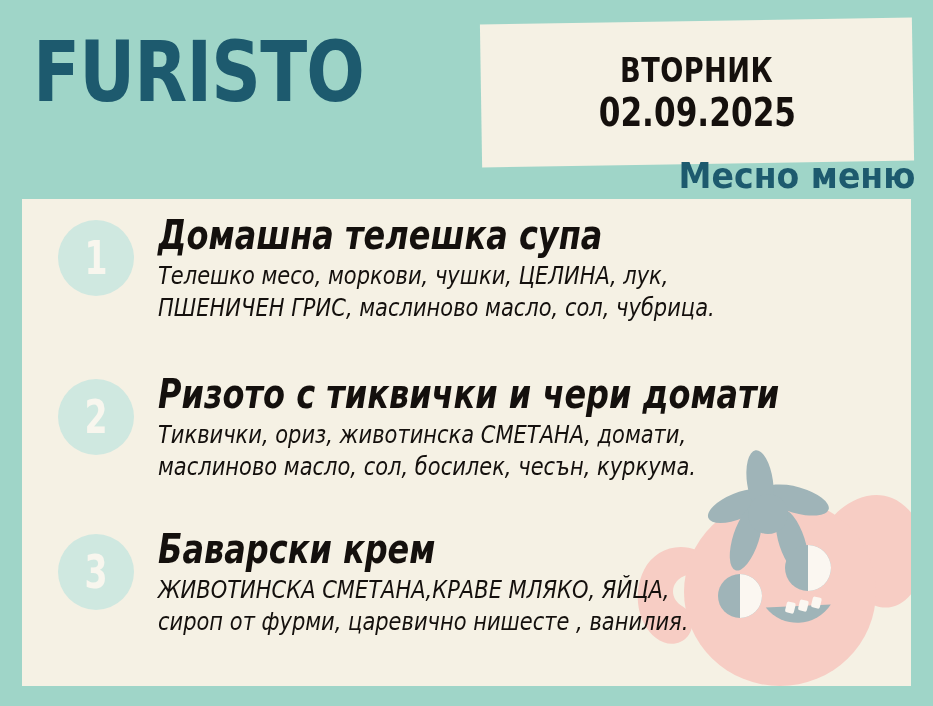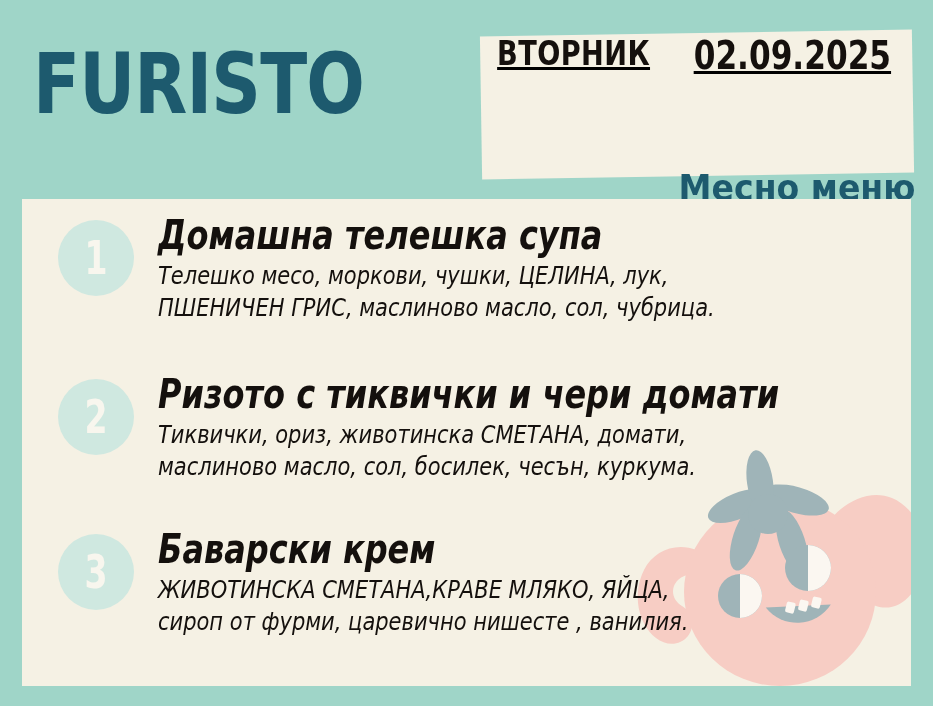--- a/index.html
+++ b/index.html
@@ -18,21 +18,21 @@
     width: 933px;
     height: 706px;
     background: #9fd5c8;
     overflow: hidden;
   }
 
   
   .header {
     position: absolute;
     left: 0;
-    top: 12px;
+    top: 0;
     width: 933px;
     height: 199px;
   }
   .brand-logo {
     position: absolute;
     left: 33px;
     top: 30px;
     font-family: "DejaVu Sans", sans-serif;
     font-size: 84px;
     line-height: 84px;
@@ -53,24 +53,24 @@
     transform: rotate(-0.9deg);
     transform-origin: center center;
   }
   .date-card-inner {
     position: absolute;
     left: 0;
     top: 0;
     width: 432px;
     height: 143px;
     display: flex;
-    flex-direction: row;
+    flex-direction: column;
+    align-items: center;
     justify-content: center;
     transform: rotate(0.9deg);
-    text-decoration: underline;
   }
   .date-day, .date-value {
     font-family: "DejaVu Sans", sans-serif;
     font-weight: bold;
     color: #15100d;
     transform: scaleX(0.80);
     white-space: nowrap;
   }
   .date-day {
     font-size: 34px;

